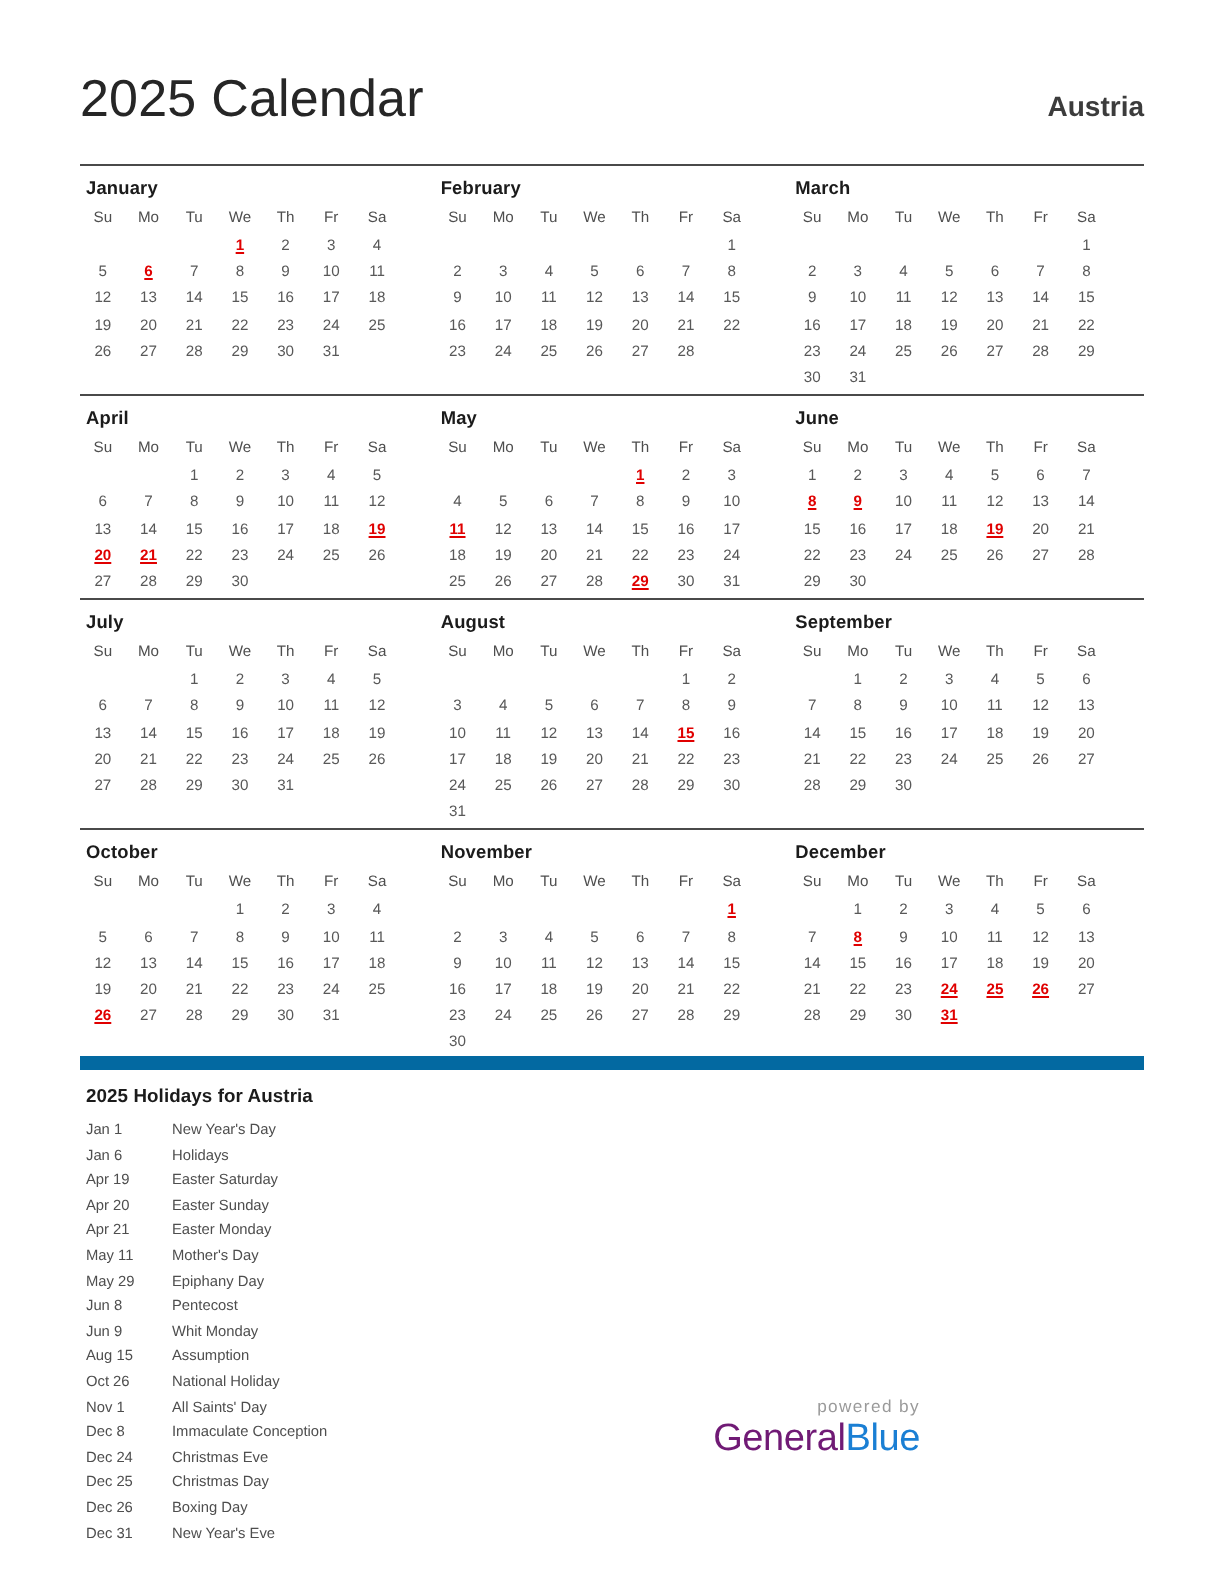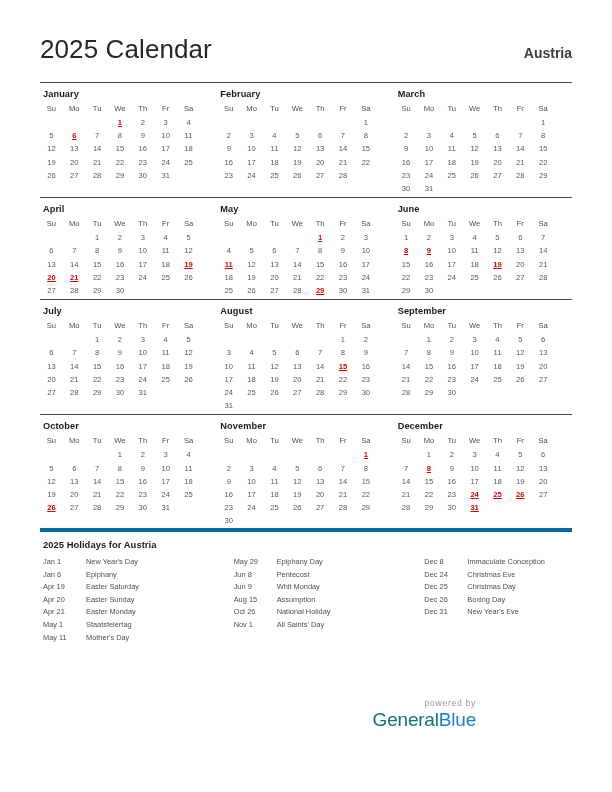--- a/index.html
+++ b/index.html
@@ -13,21 +13,20 @@
     font-family: "Liberation Sans", sans-serif;
     color: #3a3a3a;
     position: relative;
     overflow: hidden;
   }
   .page {
     position: absolute;
     left: 0; top: 0;
     width: 500px;
     height: 792px;
-    padding-left: 16px;
   }
 
   
   .header {
     position: absolute;
     left: 40px;
     top: 34px;
     width: 532px;
     height: 42px;
   }
@@ -106,34 +105,33 @@
     text-decoration: underline;
   }
   table.mgrid td.empty { color: transparent; }
 
   
   .holidays {
     position: absolute;
     left: 40px;
     top: 528px;
     width: 532px;
-    border-top: 4px solid #0369a1;
+    border-top: 7px solid #0369a1;
     padding-top: 7px;
   }
   .holidays-title {
     font-size: 9.4px;
     font-weight: bold;
     color: #1b1b1b;
     margin: 0 0 6px 3px;
     letter-spacing: 0.05px;
   }
   .holiday-cols {
     display: flex;
-    flex-direction: row;
-    gap: 40px;
+    flex-direction: column;
   }
   .hcol {
     width: 177px;
     box-sizing: border-box;
     padding-left: 3px;
   }
   .hrow {
     display: flex;
     flex-direction: row;
     height: 12.6px;
@@ -162,21 +160,21 @@
     font-size: 8.6px;
     color: #9a9a9a;
     letter-spacing: 0.7px;
     margin-bottom: 1px;
   }
   .brand {
     font-size: 19px;
     letter-spacing: -0.2px;
     white-space: nowrap;
   }
-  .brand .g1 { color: #0f766e; }
+  .brand .g1 { color: #701a75; }
   .brand .g2 { color: #1a7fd4; }
 </style>
 </head>
 <body>
 
 <div class="page">
 
   <div class="header">
     <div class="cal-title">2025 Calendar</div>
     <div class="cal-country">Austria</div>
@@ -979,37 +977,33 @@
   <div class="holidays">
     <div class="holidays-title">2025 Holidays for Austria</div>
     <div class="holiday-cols">
         <div class="hcol">
           <div class="hrow">
             <div class="hdate">Jan 1</div>
             <div class="hname">New Year's Day</div>
           </div>
           <div class="hrow">
             <div class="hdate">Jan 6</div>
-            <div class="hname">Epiphany</div>
+            <div class="hname">Holidays</div>
           </div>
           <div class="hrow">
             <div class="hdate">Apr 19</div>
             <div class="hname">Easter Saturday</div>
           </div>
           <div class="hrow">
             <div class="hdate">Apr 20</div>
             <div class="hname">Easter Sunday</div>
           </div>
           <div class="hrow">
             <div class="hdate">Apr 21</div>
             <div class="hname">Easter Monday</div>
-          </div>
-          <div class="hrow">
-            <div class="hdate">May 1</div>
-            <div class="hname">Staatsfeiertag</div>
           </div>
           <div class="hrow">
             <div class="hdate">May 11</div>
             <div class="hname">Mother's Day</div>
           </div>
         </div>
         <div class="hcol">
           <div class="hrow">
             <div class="hdate">May 29</div>
             <div class="hname">Epiphany Day</div>

